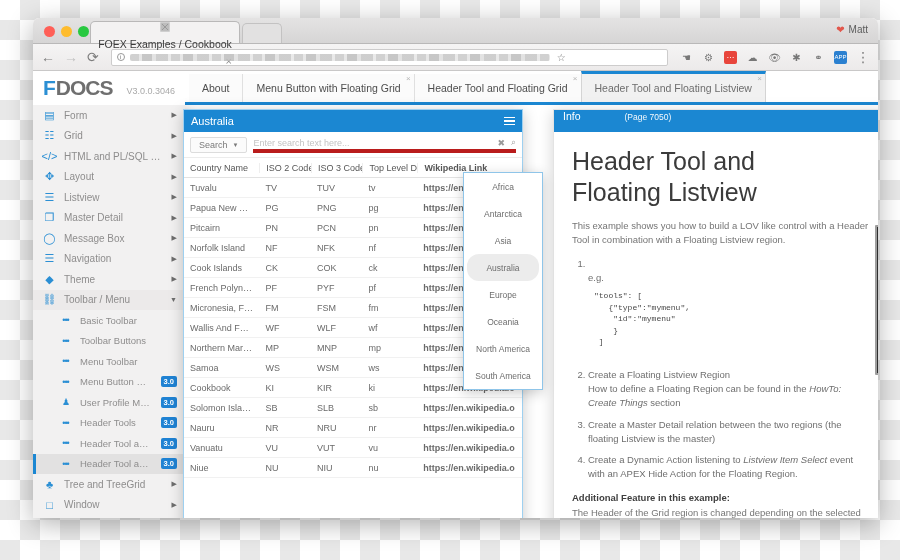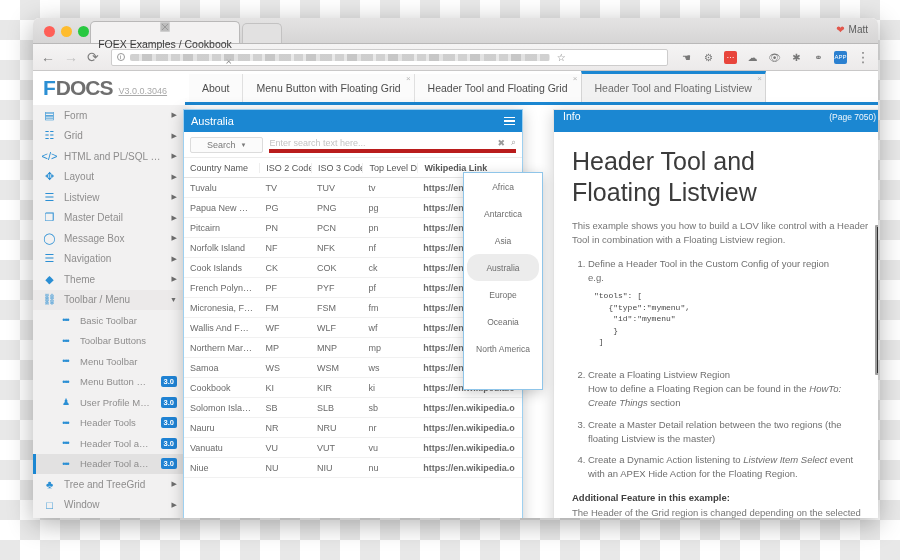--- a/index.html
+++ b/index.html
@@ -118,21 +118,21 @@
   #app { position:relative; height: calc(100% - 54px); background:#fff; }
 
   
   #applogo {
     position:absolute; left:0; top:0; width:152px; height:34px;
     display:flex; align-items:center; padding-left:10px; gap:5px;
     background:#fff; z-index:5;
   }
   .logo-f { font-size:21px; font-weight:bold; color:#2b8fd4; letter-spacing:-1px; }
   .logo-docs { font-size:21px; font-weight:bold; color:#6f6f6f; letter-spacing:-1px; }
-  .logo-ver { font-size:9px; color:#a9a9a9; margin-left:1px; margin-top:6px;text-decoration:underline; }
+  .logo-ver { font-size:9px; color:#a9a9a9; margin-left:9px; margin-top:6px; }
 
   
   #apptabs {
     position:absolute; left:152px; top:0; right:0; height:34px;
     display:flex; align-items:flex-end; background:#fff;
     border-bottom: 3px solid #1b87d2;
     padding-left: 4px;
   }
   .atab {
     height: 28px;
@@ -196,21 +196,21 @@
   }
   .hamburger { display:flex; flex-direction:column; gap:2px; }
   .hamburger i { display:block; width:11px; height:1.6px; background:#fff; }
 
   #grid-search {
     height:26px; display:flex; align-items:center; gap:6px;
     padding:0 6px; border-bottom:1px solid #ececec; background:#fff;
   }
   .searchbtn {
     border:1px solid #dcdcdc; border-radius:2px; background:#fbfbfb;
-    font-size:9px; color:#7a7a7a; padding:2px 16px;
+    font-size:9px; color:#7a7a7a; padding:2px 8px;
     display:flex; align-items:center; gap:5px;
   }
   .searchbtn .cdn { font-size:6px; }
   #grid-search-input {
     flex:1; display:flex; align-items:center; gap:6px;
     border-bottom:4px solid #b91c1c; height:16px;
   }
   #grid-search-input .ph { flex:1; font-size:9px; color:#c3c3c3; }
   #grid-search-input .si { font-size:9px; color:#9a9a9a; }
 
@@ -251,21 +251,21 @@
   
   #info-region {
     position:absolute; left:520px; top:38px; right:-8px; height:478px;
     background:#fff; border:1px solid #e3e3e3;
     box-shadow:0 3px 14px rgba(0,0,0,.18);
     z-index:5; display:flex; flex-direction:column; overflow:hidden;
   }
   #info-header {
     height:22px; background:#1b87d2; color:#fff;
     display:flex; align-items:baseline; gap:4px; padding:0 9px;
-    font-size:10.5px; flex:0 0 auto;justify-content:space-between;
+    font-size:10.5px; flex:0 0 auto;
   }
   #info-header .sub { font-size:8.5px; opacity:.95;margin-left:40px; }
   #info-body { flex:1; padding:14px 16px 0 18px; overflow:hidden; position:relative; }
   #info-title {
     font-size:25px; color:#3b3b3b; font-weight:normal;
     line-height:1.22; margin-bottom:12px; max-width:260px;
   }
   #info-intro { font-size:9.5px; color:#757575; line-height:1.5; margin-bottom:9px; }
   ol.ilist { margin:0 0 0 16px; padding:0; font-size:9.5px; color:#6f6f6f; }
   ol.ilist li { line-height:1.5; margin-bottom:7px; }
@@ -600,34 +600,35 @@
     </div>
 
     <div id="floating-listview">
         <div class="lvitem">Africa</div>
         <div class="lvitem">Antarctica</div>
         <div class="lvitem">Asia</div>
         <div class="lvitem sel">Australia</div>
         <div class="lvitem">Europe</div>
         <div class="lvitem">Oceania</div>
         <div class="lvitem">North America</div>
+        <div class="lvitem">South America</div>
       </div>
 
     <div id="info-region">
       <div id="info-header">
         <span>Info</span>
         <span class="sub">(Page 7050)</span>
       </div>
       <div id="info-body">
         <div id="info-title">Header Tool and Floating Listview</div>
         <div id="info-intro">This example shows you how to build a LOV like control with a Header Tool in combination with a Floating Listview region.</div>
 
         <ol class="ilist">
           <li>
-            <span>Define a Header Tool in the Custom Config of your region</span><br>
+            <br>
             <span>e.g.</span>
             <pre class="code">"tools": [
    {"type":"mymenu",
     "id":"mymenu"
     }
  ]</pre>
           </li>
           <li style="margin-top:20px">
             <span>Create a Floating Listview Region</span><br>
             <span>How to define a Floating Region can be found in the </span><em>HowTo: Create Things</em><span> section</span>

